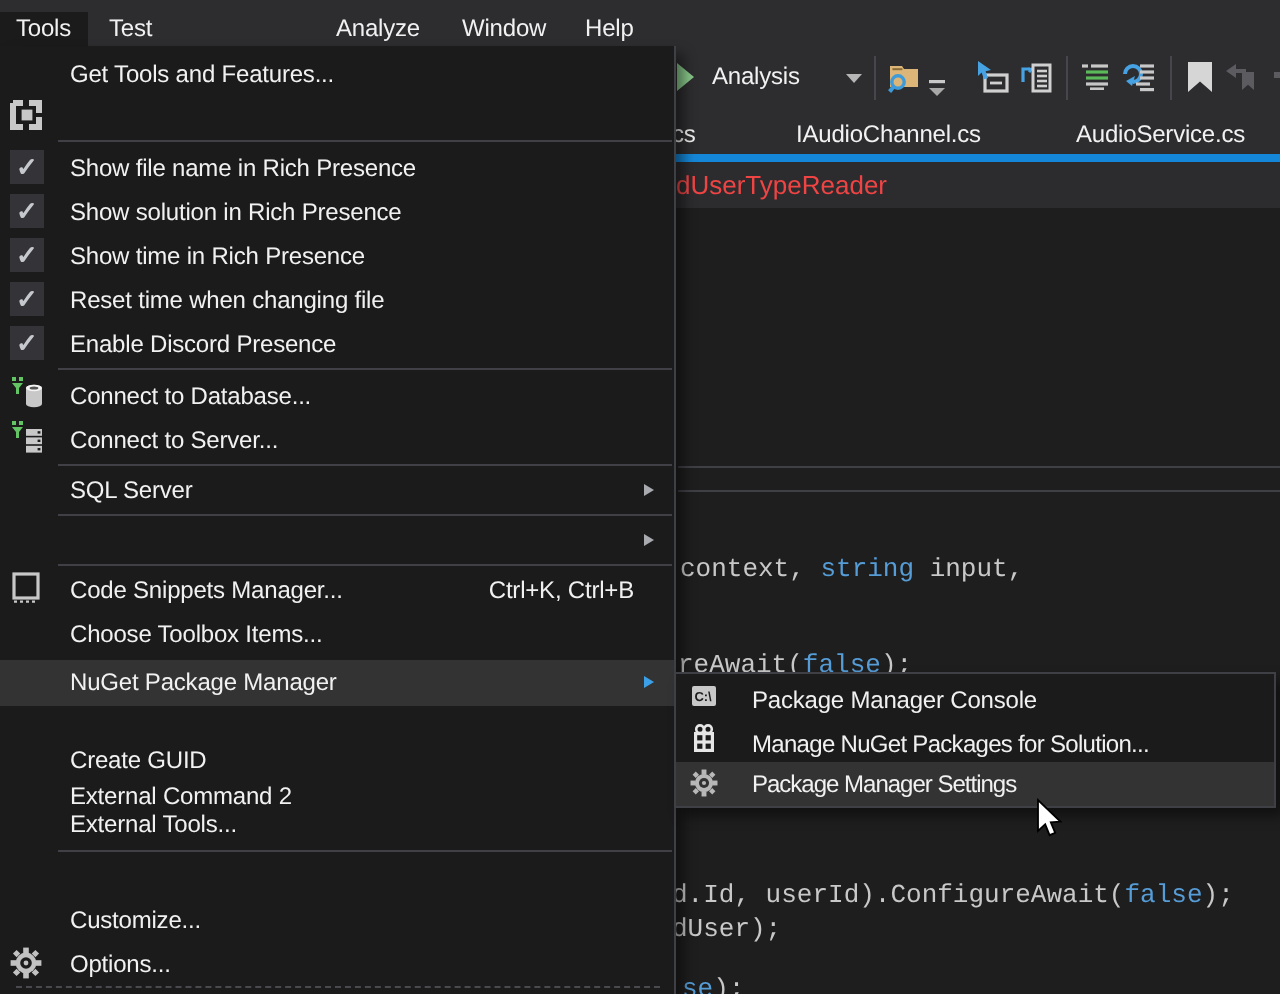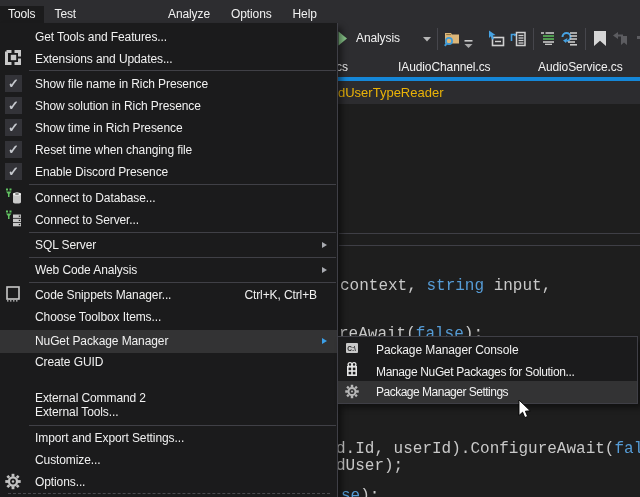--- a/index.html
+++ b/index.html
@@ -1,21 +1,21 @@
 <!DOCTYPE html>
 <html><head>
 <meta charset="utf-8">
 <style>
   html,body{margin:0;padding:0;}
   body{width:640px;height:497px;overflow:hidden;background:#1e1e1e;
        font-family:"Liberation Sans",sans-serif;}
   .abs{position:absolute;}
   #stage{position:relative;width:640px;height:497px;overflow:hidden;}
   .t{color:#f1f1f1;font-size:12px;letter-spacing:-0.1px;line-height:22px;white-space:nowrap;}
-  .mono{font-family:"Liberation Mono",monospace;font-size:16px;color:#c8c8c8;white-space:pre;}
+  .mono{font-family:"Liberation Mono",monospace;font-size:13px;color:#c8c8c8;white-space:pre;}
   .kw{color:#569cd6;}
   .sep{height:1px;background:#404046;}
   .arrow{width:0;height:0;border-top:3.5px solid transparent;border-bottom:3.5px solid transparent;border-left:5px solid #a8aab0;}
   .chk{position:absolute;left:5px;top:2px;width:17px;height:17px;background:#333338;
        color:#c5c8cd;font-size:13px;font-weight:bold;line-height:17px;text-align:center;}
 </style>
 </head>
 <body>
 <div id="stage">
 
@@ -26,21 +26,21 @@
 
   <div class="abs" style="left:339px;top:233px;width:301px;height:1px;background:#3f3f46;"></div>
   <div class="abs" style="left:339px;top:245px;width:301px;height:1px;background:#3f3f46;"></div>
 
   <div class="abs mono" style="left:340px;top:277px;">context, <span class="kw">string</span> input,</div>
   <div class="abs mono" style="left:339px;top:325px;">reAwait(<span class="kw">false</span>);</div>
   <div class="abs mono" style="left:336px;top:440px;">d.Id, userId).ConfigureAwait(<span class="kw">false</span>);</div>
   <div class="abs mono" style="left:336px;top:457px;">dUser);</div>
   <div class="abs mono" style="left:341px;top:487px;"><span class="kw">se</span>);</div>
 
-  <div class="abs" style="left:338px;top:85px;color:#eab308;font-size:13px;">dUserTypeReader</div>
+  <div class="abs" style="left:338px;top:85px;color:#ef4444;font-size:13px;">dUserTypeReader</div>
 
   <div class="abs t" style="left:336px;top:59px;line-height:16px;">cs</div>
   <div class="abs t" style="left:538px;top:59px;line-height:16px;">AudioService.cs</div>
   <div class="abs t" style="left:398px;top:59px;line-height:16px;">IAudioChannel.cs</div>
 
   <div id="toolbar">
 
     <svg class="abs" style="left:338px;top:31px;" width="10" height="15" viewBox="0 0 10 15">
       <path d="M0.5 0.5 L9 7.5 L0.5 14.5 Z" fill="#88c68a"></path>
     </svg>
@@ -118,54 +118,51 @@
       <rect width="3" height="3" fill="#5c5c60"></rect>
     </svg>
   </div>
 
   <div class="abs" style="left:0;top:0;width:640px;height:23px;background:#2d2d30;"></div>
   <div class="abs" style="left:0;top:5.5px;width:44px;height:17.5px;background:#1b1b1c;"></div>
   <div class="abs t" style="left:8px;top:3px;line-height:22px;">Tools</div>
   <div class="abs t" style="left:54.5px;top:3px;line-height:22px;">Test</div>
   <div class="abs t" style="left:93.5px;top:3px;line-height:22px;margin-top:36px;">ReSharper</div>
   <div class="abs t" style="left:168px;top:3px;line-height:22px;">Analyze</div>
-  <div class="abs t" style="left:231px;top:3px;line-height:22px;">Options</div>
+  <div class="abs t" style="left:231px;top:3px;line-height:22px;">Window</div>
   <div class="abs t" style="left:292.5px;top:3px;line-height:22px;">Help</div>
 
   <div id="menu" class="abs" style="left:0;top:23px;width:337px;height:474px;background:#1b1b1c;
        border-right:1px solid #3f3f46;box-shadow:4px 4px 6px rgba(0,0,0,0.45);">
     <div class="abs t" style="left:35px;top:3px;">Get Tools and Features...</div>
-    <div class="abs t" style="left:35px;top:25px;">Extensions and Updates...</div>
     <div class="abs sep" style="left:29px;top:47px;width:307px;"></div>
     <div class="abs t" style="left:35px;top:50px;">Show file name in Rich Presence</div>
     <div class="abs t" style="left:35px;top:72px;">Show solution in Rich Presence</div>
     <div class="abs t" style="left:35px;top:94px;">Show time in Rich Presence</div>
     <div class="abs t" style="left:35px;top:116px;">Reset time when changing file</div>
     <div class="abs t" style="left:35px;top:138px;">Enable Discord Presence</div>
     <div class="abs sep" style="left:29px;top:161px;width:307px;"></div>
     <div class="abs t" style="left:35px;top:164px;">Connect to Database...</div>
     <div class="abs t" style="left:35px;top:186px;">Connect to Server...</div>
     <div class="abs sep" style="left:29px;top:209px;width:307px;"></div>
     <div class="abs t" style="left:35px;top:211px;">SQL Server</div>
     <div class="abs arrow" style="left:322px;top:219px;"></div>
     <div class="abs sep" style="left:29px;top:234px;width:307px;"></div>
-    <div class="abs t" style="left:35px;top:236px;">Web Code Analysis</div>
     <div class="abs arrow" style="left:322px;top:244px;"></div>
     <div class="abs sep" style="left:29px;top:259px;width:307px;"></div>
     <div class="abs t" style="left:35px;top:261px;">Code Snippets Manager...</div>
     <div class="abs t" style="left:0;top:261px;width:317px;text-align:right;">Ctrl+K, Ctrl+B</div>
     <div class="abs t" style="left:35px;top:283px;">Choose Toolbox Items...</div>
     <div class="abs" style="left:0;top:307px;width:337px;height:23px;background:#333334;"></div>
     <div class="abs t" style="left:35px;top:307px;line-height:23px;">NuGet Package Manager</div>
     <div class="abs arrow" style="left:322px;top:315px;border-left-color:#3ca0e8;"></div>
-    <div class="abs t" style="left:35px;top:328px;">Create GUID</div>
+    <div class="abs t" style="left:35px;top:346px;">Create GUID</div>
     <div class="abs t" style="left:35px;top:364px;">External Command 2</div>
     <div class="abs t" style="left:35px;top:378px;">External Tools...</div>
     <div class="abs sep" style="left:29px;top:402px;width:307px;"></div>
-    <div class="abs t" style="left:35px;top:404px;">Import and Export Settings...</div>
     <div class="abs t" style="left:35px;top:426px;">Customize...</div>
     <div class="abs t" style="left:35px;top:448px;">Options...</div>
     <div class="abs" style="left:8px;top:470px;width:322px;height:0;border-top:1px dashed #4a4a4e;"></div>
 
     <div class="chk" style="top:52px;">✓</div>
     <div class="chk" style="top:74px;">✓</div>
     <div class="chk" style="top:96px;">✓</div>
     <div class="chk" style="top:118px;">✓</div>
     <div class="chk" style="top:140px;">✓</div>
 

